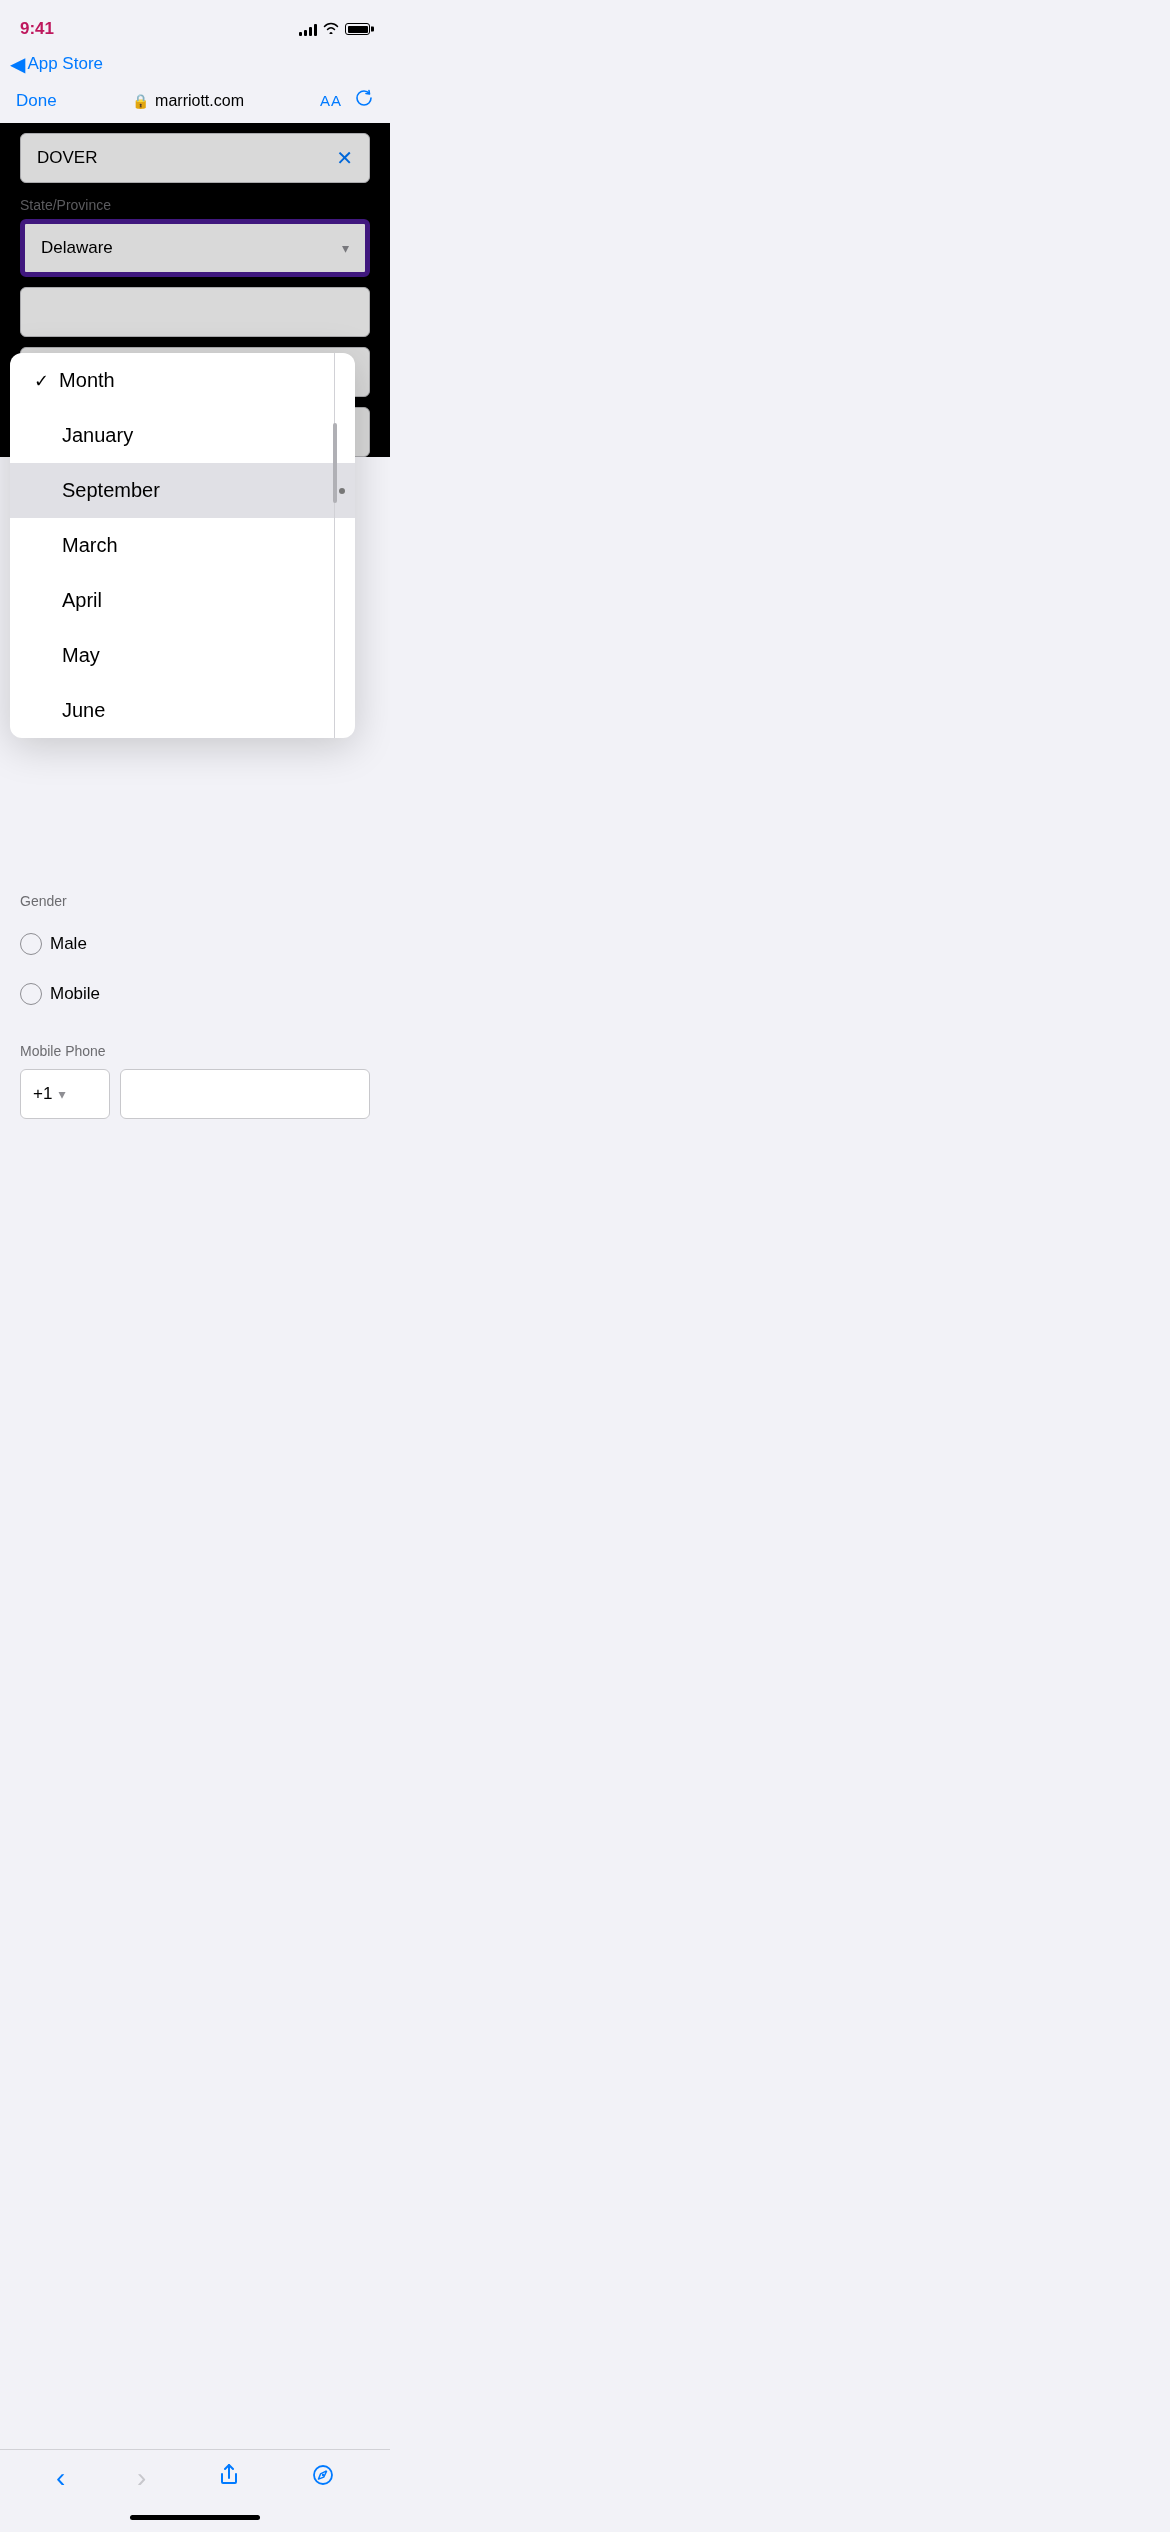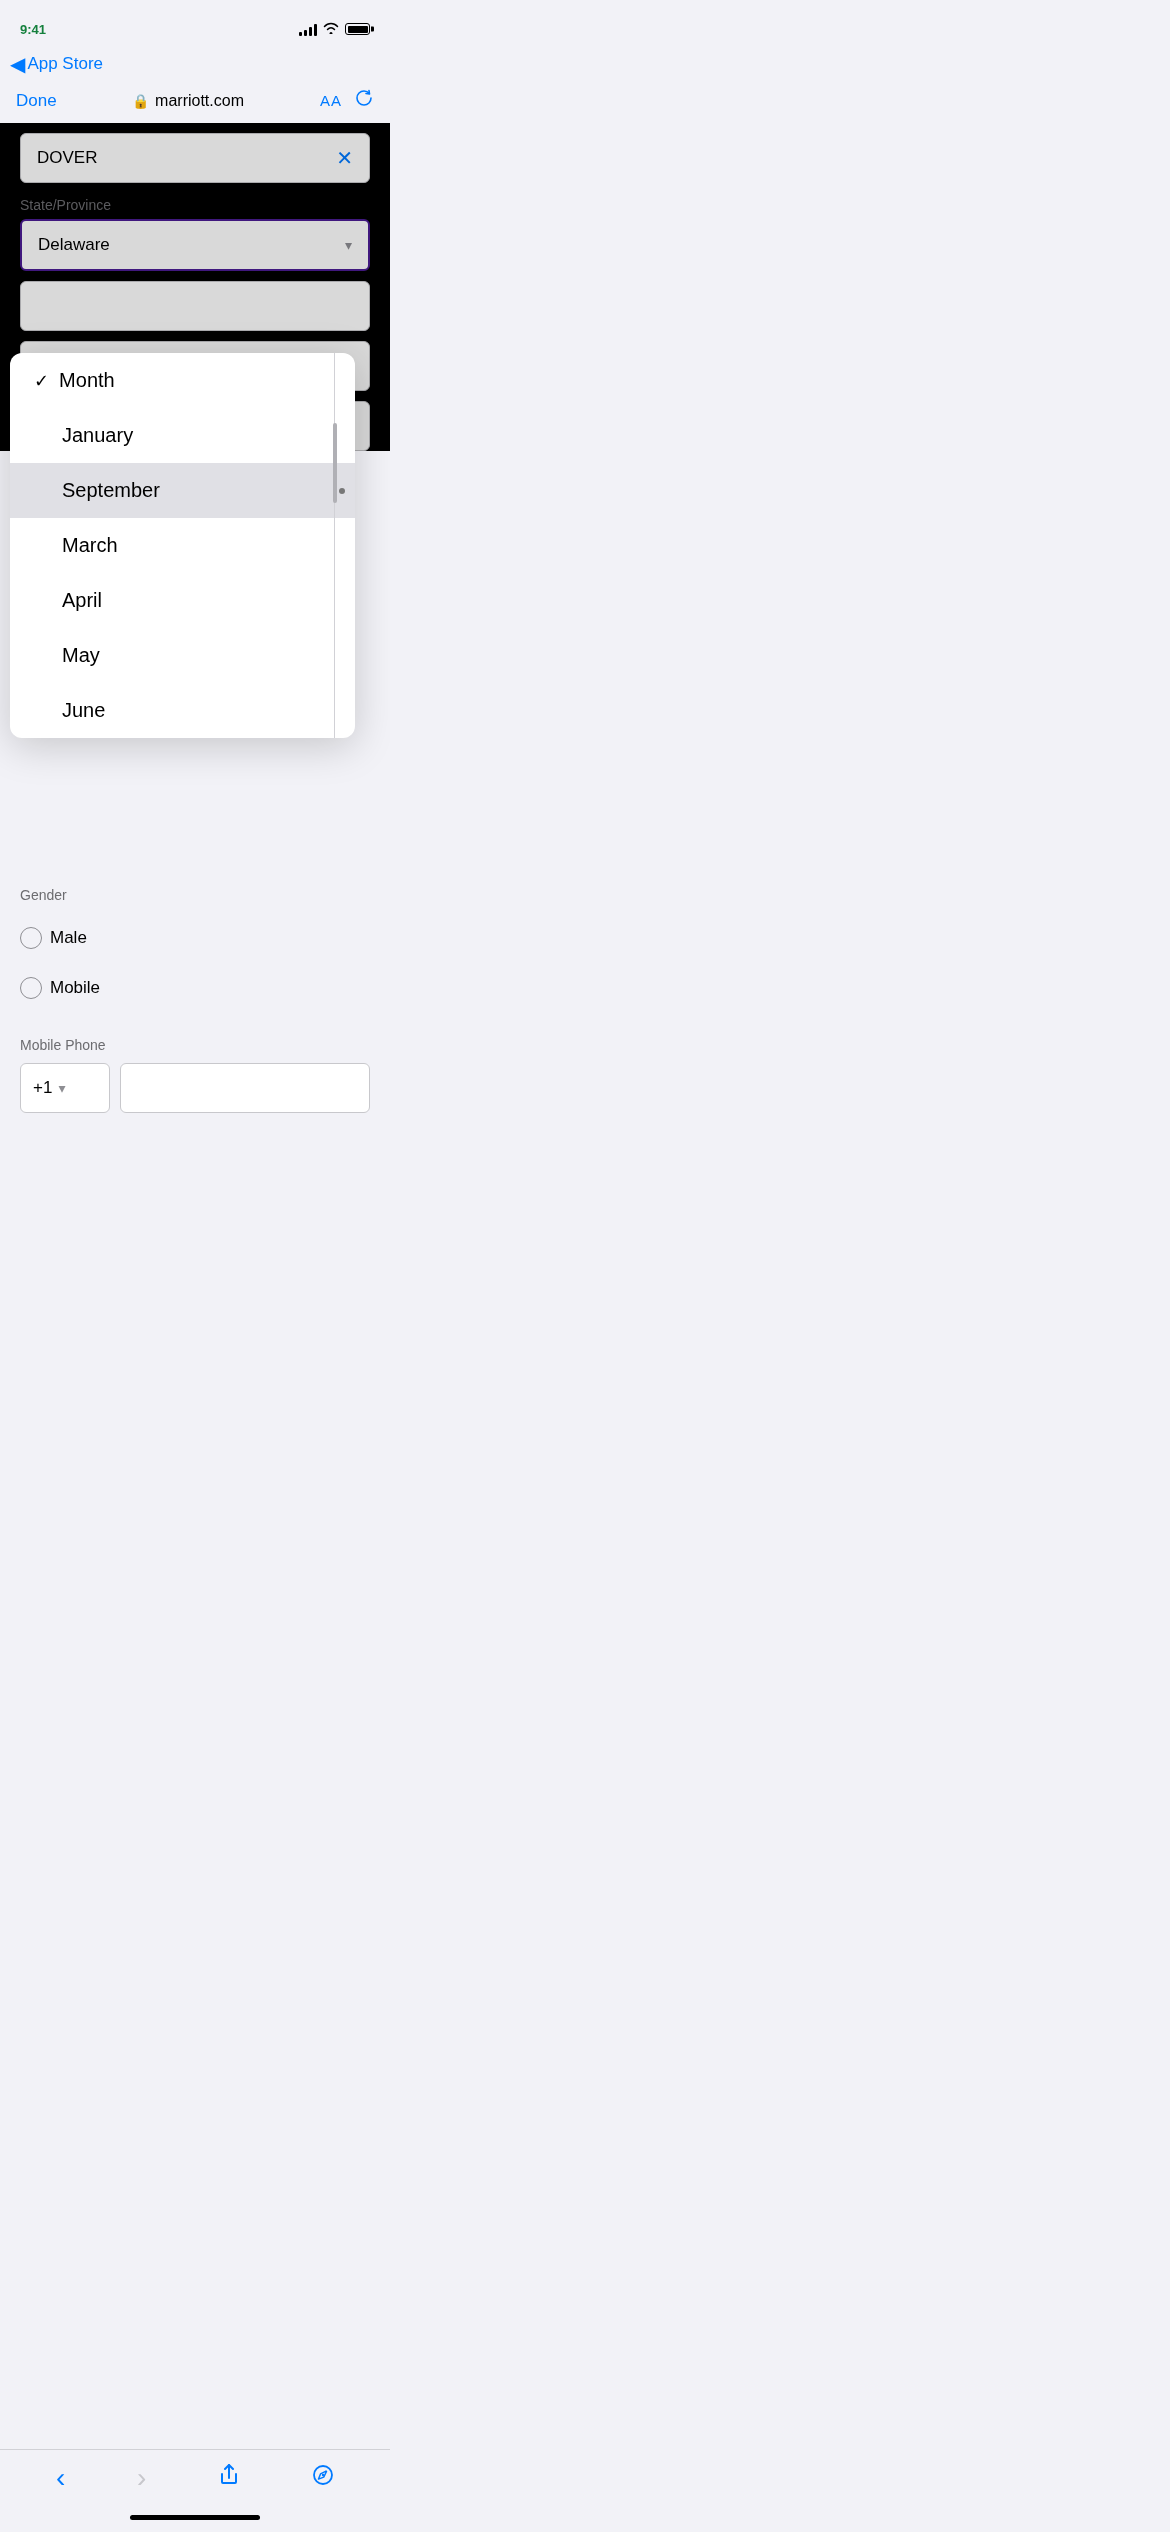--- a/index.html
+++ b/index.html
@@ -17,23 +17,23 @@
     
     .status-bar {
       background: #f2f2f7;
       display: flex;
       align-items: center;
       justify-content: space-between;
       padding: 14px 20px 6px 20px;
       height: 50px;
     }
     .status-time {
-      font-size: 13px;
+      font-size: 17px;
       font-weight: 600;
-      color: #15803d;
+      color: #be185d;
     }
     .status-icons {
       display: flex;
       align-items: center;
       gap: 6px;
     }
     .signal-bars {
       display: flex;
       align-items: flex-end;
       gap: 2px;
@@ -153,21 +153,21 @@
     
     .section-label {
       font-size: 14px;
       color: #6c6c70;
       margin: 14px 0 6px 0;
     }
 
     
     .select-container {
       background: #fff;
-      border: 2px solid #4c1d95;
+      border: 5px solid #4c1d95;
       border-radius: 6px;
       padding: 14px 16px;
       display: flex;
       align-items: center;
       justify-content: space-between;
       margin-bottom: 10px;
       position: relative;
       z-index: 1;
     }
     .select-value {

